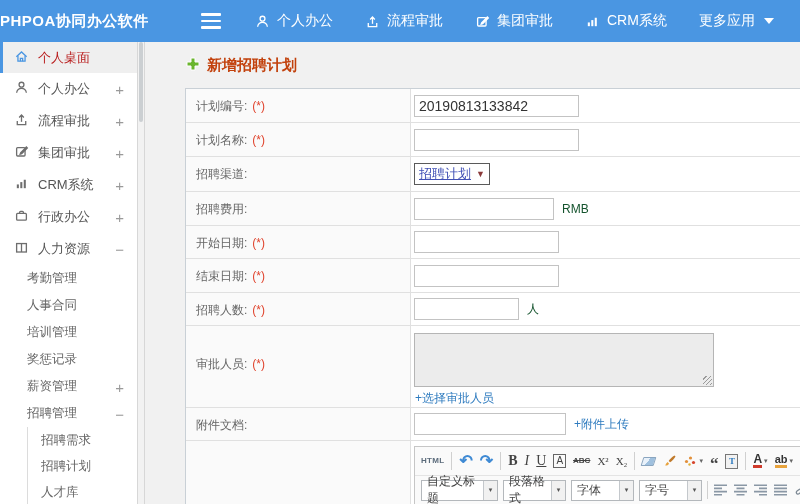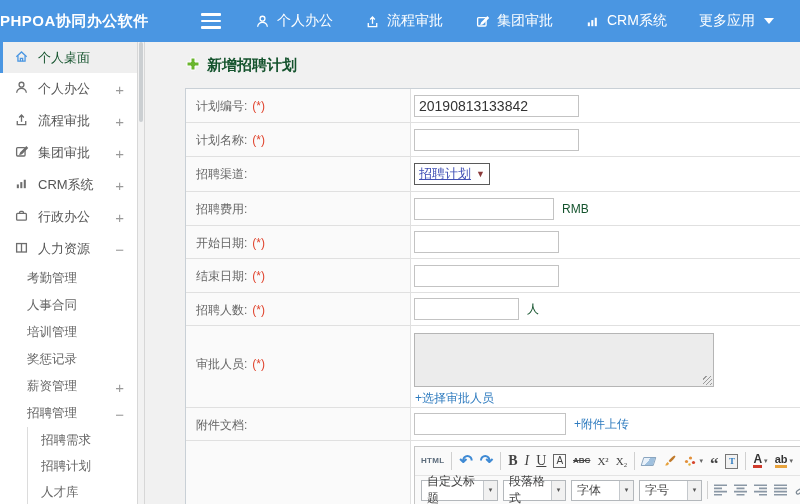--- a/index.html
+++ b/index.html
@@ -13,33 +13,33 @@
   .hamburger i { display:block; height:2.6px; background:#fff; border-radius:1px; }
   .topnav { display:flex; align-items:center; margin-left:34px; gap:32px; }
   .nav-item { display:flex; align-items:center; gap:7px; font-size:14px; cursor:pointer; white-space:nowrap; }
   .nav-item svg { display:block; }
   .caret-down { width:0; height:0; border-left:5px solid transparent; border-right:5px solid transparent; border-top:6px solid #fff; margin-left:2px; }
 
   
   .sidebar { position:absolute; left:0; top:42px; width:137px; height:462px; background:#fff; overflow:hidden; color:#555; }
   .s-item { position:relative; display:flex; align-items:center; height:32px; padding-left:14px; font-size:13px; cursor:pointer; color:#555; }
   .s-item svg { margin-right:9px; flex:none; color:#6e6e6e; }
-  .s-item.active { background:#efefef; border-left:3px solid #4a96e2; padding-left:11px; color:#14532d; height:31px; }
+  .s-item.active { background:#efefef; border-left:3px solid #4a96e2; padding-left:11px; color:#b91c1c; height:31px; }
   .tgl { position:absolute; right:13px; top:50%; transform:translateY(-50%); color:#9a9a9a; font-size:15px; font-weight:400; cursor:pointer; }
   .s-sub { display:flex; align-items:center; position:relative; height:27px; padding-left:27px; font-size:12.5px; color:#666; cursor:pointer; }
   .l3-group { margin-left:27px; border-left:1px solid #dcdcdc; }
   .s-sub3 { display:flex; align-items:center; height:26px; padding-left:13px; font-size:12.5px; color:#666; cursor:pointer; }
 
   .scroll-strip { position:absolute; left:137px; top:42px; width:8px; height:462px; background:#f2f2f2; border-left:1px solid #d7d7d7; border-right:1px solid #d7d7d7; }
   .scroll-thumb { position:absolute; left:1px; top:0; width:4px; height:80px; background:#cbcfd2; border-radius:2px; }
 
   
   .content { position:absolute; left:145px; top:42px; width:655px; height:462px; background:#f1f1f1; overflow:hidden; }
   .page-title-row { display:flex; align-items:center; gap:7px; margin:14px 0 0 41px; }
-  .page-title { font-size:15px; font-weight:bold; color:#14532d; }
+  .page-title { font-size:15px; font-weight:bold; color:#c2410c; }
 
   .form-table { margin:13px 0 0 40px; width:980px; background:#fff; border:1px solid #c9d0d6; }
   .frow { display:flex; border-top:1px solid #e0e0e0; }
   .frow:first-child { border-top:none; }
   .flabel { width:225px; flex:none; background:#fafafa; border-right:1px solid #e0e0e0; padding:9px 0 0 10px; font-size:12px; color:#666; }
   .flabel em { font-style:normal; color:#e0442e; margin-left:5px; font-size:12px; }
   .fvalue { flex:1; display:flex; align-items:center; padding-left:3px; background:#fff; }
   .h33{min-height:33px}.h34{min-height:34px}.h35{min-height:35px}.h74{min-height:74px}
   .flabel.vcenter { padding-top:30px; }
 

